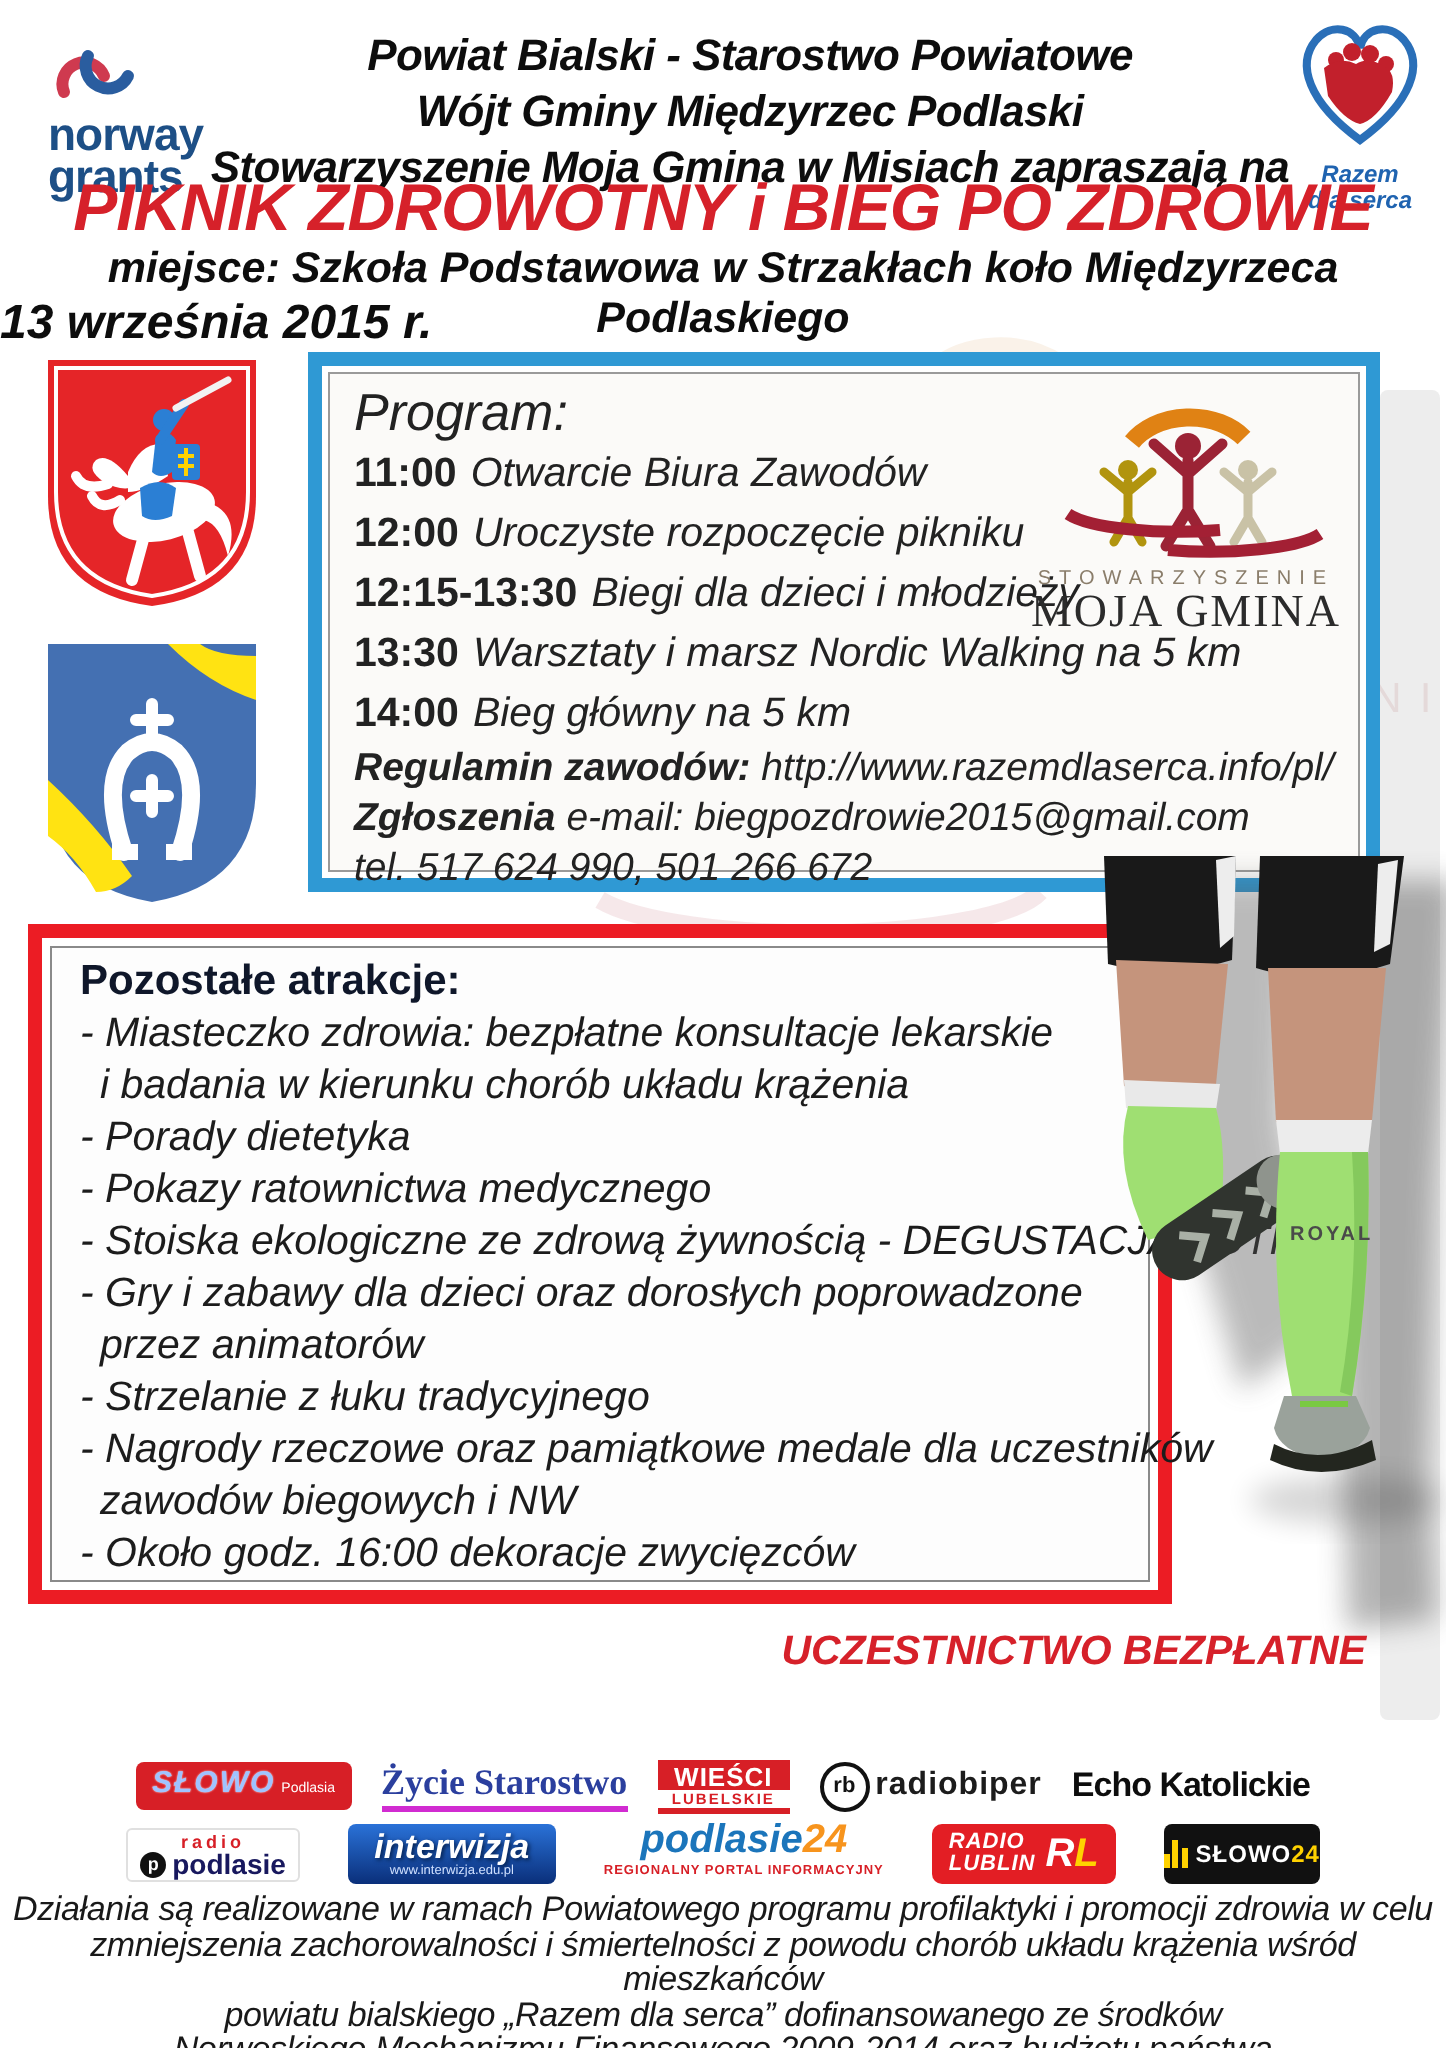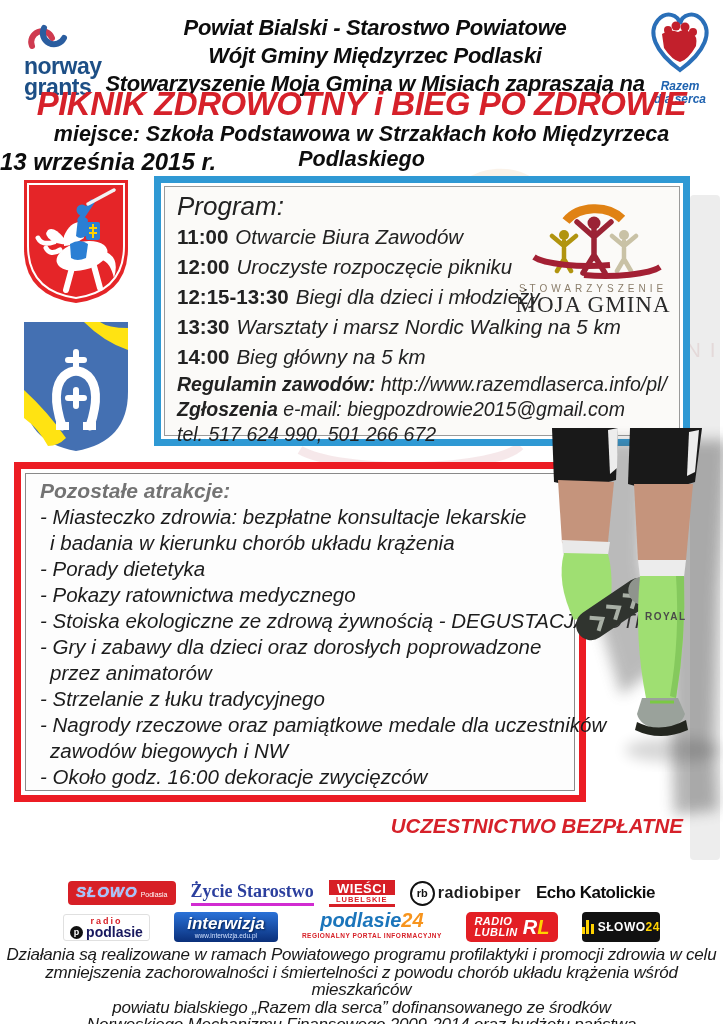--- a/index.html
+++ b/index.html
@@ -44,21 +44,21 @@
 
   
   .arms1{left:20px;top:176px;z-index:2;}
   .arms2{left:20px;top:318px;z-index:2;}
 
   
   .red-box{left:14px;top:462px;width:572px;height:340px;box-sizing:border-box;
            border:7px solid #ec1c24;background:#ffffff;padding:4px;z-index:2;}
   .red-inner{width:100%;height:100%;box-sizing:border-box;border:1px solid #8a8a8a;
              background:#fdfdfd;padding:4px 6px 0 14px;}
-  .attr-heading{font-size:21px;font-weight:700;font-style:italic;line-height:26px;color:#737373;}
+  .attr-heading{font-size:21px;font-weight:700;line-height:26px;color:#0f172a;}
   .attr-line{font-size:20.5px;font-style:italic;font-weight:500;line-height:26px;color:#1c1c1c;white-space:nowrap;}
   .attr-cont{padding-left:10px;}
 
   
   .legs{left:538px;top:428px;width:185px;height:440px;z-index:5;}
   .legs svg{overflow:visible;}
 
   
   .free-note{right:40px;top:814px;font-size:20.5px;font-weight:800;font-style:italic;color:#d6212a;z-index:6;}
   .patronat-heading{left:0;top:847px;width:640px;text-align:center;font-size:19px;font-weight:800;font-style:italic;color:#0d0d0d;z-index:4;}

